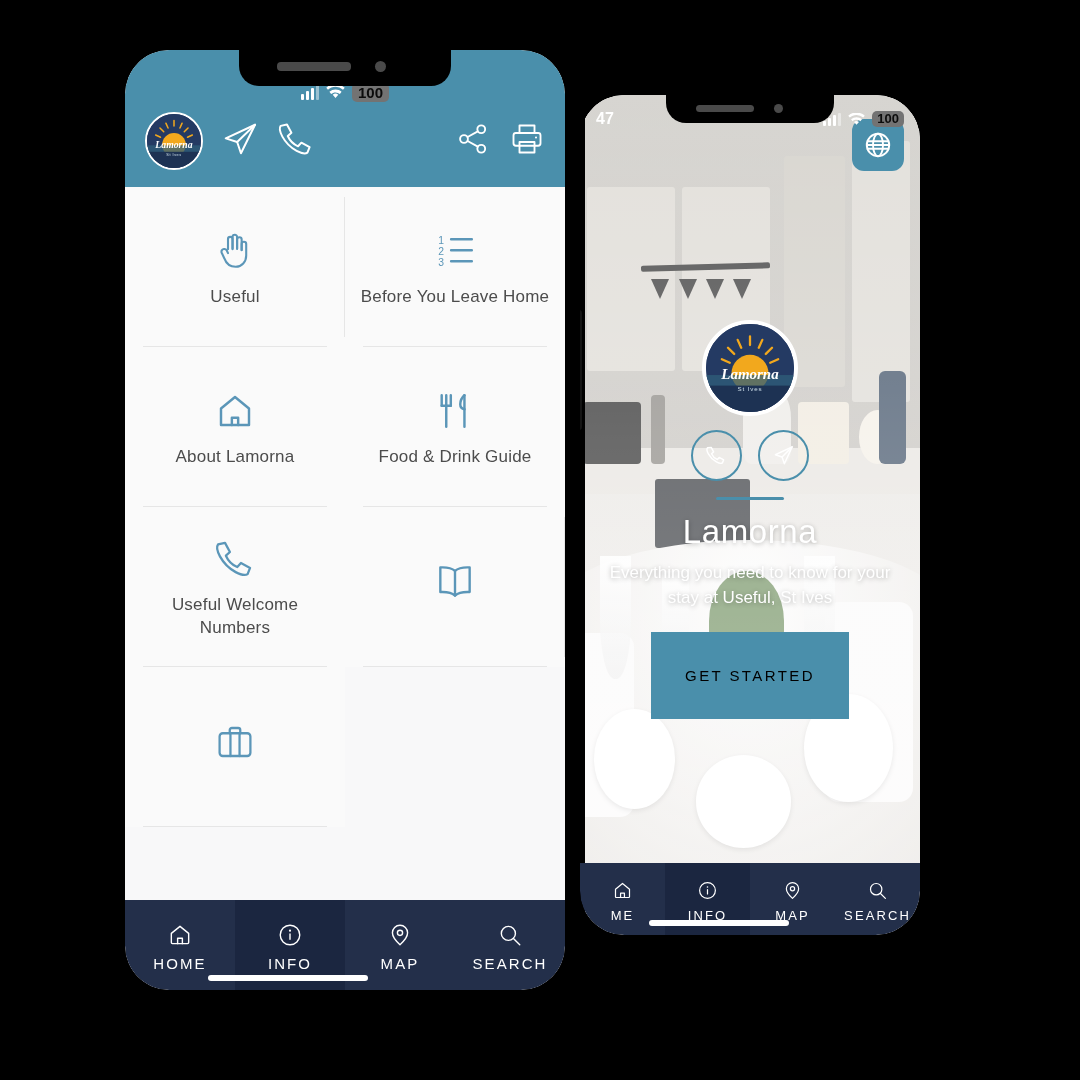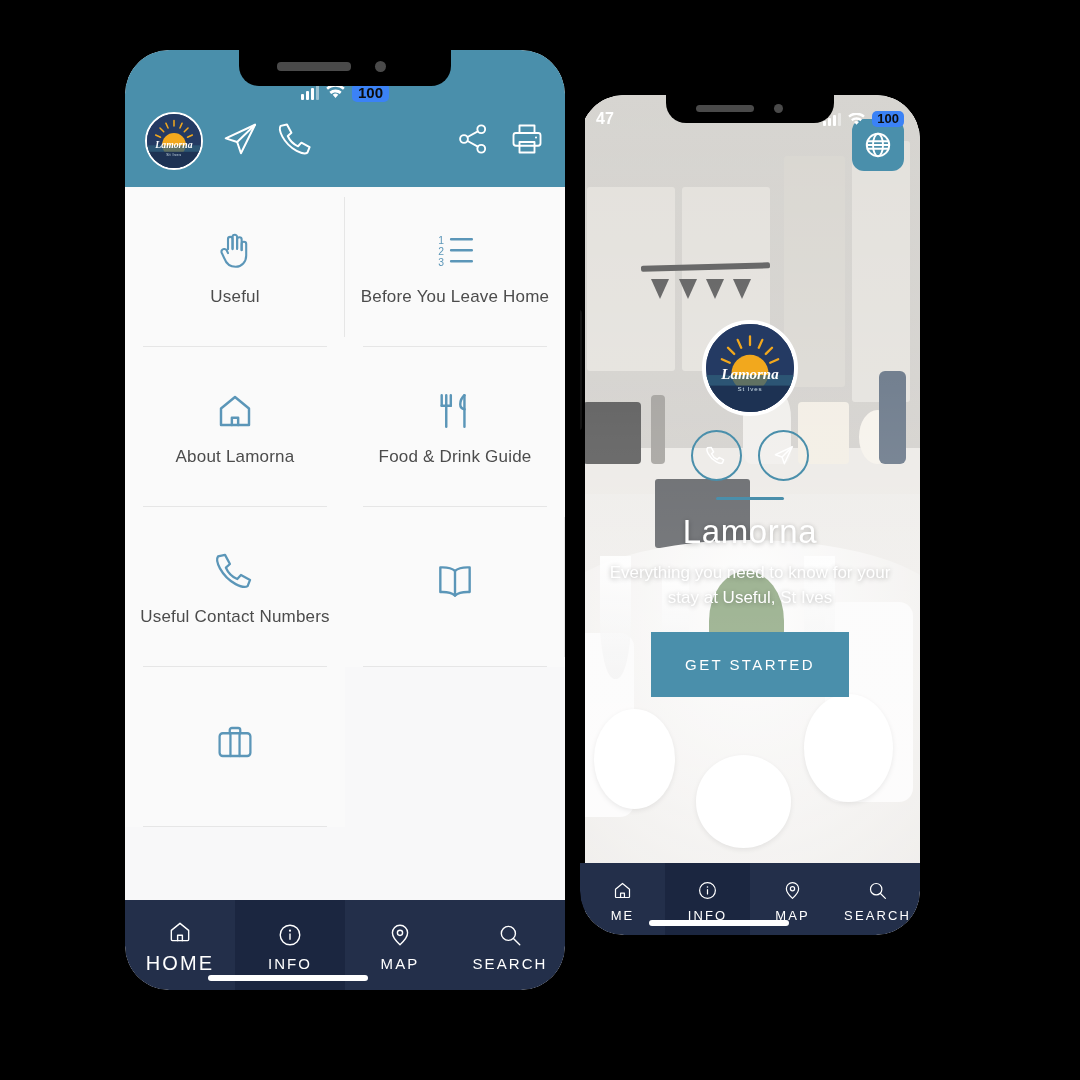--- a/index.html
+++ b/index.html
@@ -15,21 +15,21 @@
   .camera{position:absolute;background:#4a4a4a;border-radius:50%;}
   .sidebtn{position:absolute;background:#141414;border-radius:3px;z-index:60;}
 
   
   .statusbar{position:absolute;top:0;left:0;right:0;display:flex;align-items:center;
              justify-content:space-between;z-index:35;color:#fff;font-weight:bold;}
   .st-time{letter-spacing:.2px;}
   .st-right{display:flex;align-items:center;gap:7px;}
   .bars{display:flex;align-items:flex-end;gap:2px;}
   .bars i{display:block;width:3px;background:#fff;border-radius:1px;}
-  .bat{background:#3b82f6;color:#0c0c0c;border-radius:5px;padding:1px 5px;
+  .bat{background:#737373;color:#0c0c0c;border-radius:5px;padding:1px 5px;
        font-size:13px;font-weight:bold;line-height:1.15;}
 
   
   .p1-header{position:absolute;left:0;right:0;background:#4a8fab;z-index:30;}
   .hdr-row{position:absolute;left:0;right:0;bottom:0;display:flex;align-items:center;
            padding:0 20px;box-sizing:border-box;}
   .hdr-left{display:flex;align-items:center;gap:18px;}
   .hdr-right{margin-left:auto;display:flex;align-items:center;gap:18px;}
 
   .logo{width:54px;height:54px;border-radius:50%;border:2.5px solid #fff;
@@ -89,21 +89,21 @@
   .hero-logo{width:88px;height:88px;border-radius:50%;border:4px solid #fff;background:#243a63;overflow:hidden;}
   .hero-logo svg{display:block;width:100%;height:100%;}
   .hero-acts{display:flex;gap:16px;margin-top:14px;}
   .acircle{width:47px;height:47px;border-radius:50%;border:2px solid #4a8fab;
            display:flex;align-items:center;justify-content:center;color:#fff;}
   .hero-rule{width:68px;height:3px;background:#4a8fab;margin-top:16px;border-radius:2px;}
   .hero-title{margin-top:13px;color:#fff;font-size:33px;letter-spacing:.6px;
               text-shadow:0 1px 5px rgba(0,0,0,.28);}
   .hero-sub{margin-top:10px;color:#fff;font-size:17px;line-height:1.45;text-align:center;
             width:84%;text-shadow:0 1px 5px rgba(0,0,0,.3);}
-  .cta{margin-top:22px;background:#4a8fab;color:#ffffff;border:0;padding:24px 34px;
+  .cta{margin-top:22px;background:#4a8fab;color:#000000;border:0;padding:35px 34px;
        font-size:15px;letter-spacing:2.4px;font-family:inherit;cursor:pointer;}
 </style>
 </head>
 <body>
 
 <div class="stage">
 
   <div class="phone" id="phoneR" style="left:580px;top:95px;width:340px;height:840px;">
     <div class="sidebtn" style="left:-4px;top:215px;width:6px;height:120px;"></div>
     <div class="screen">
@@ -358,21 +358,21 @@
             <div class="cell-lb">Food &amp; Drink Guide</div>
           </div>
 
 
           <div class="cell">
             <div class="cell-ic">
               <svg width="42" height="42" viewBox="0 0 24 24" fill="none" stroke="currentColor" stroke-width="1.3" stroke-linecap="round" stroke-linejoin="round">
                 <path d="M6.3 2.8 9.1 8 6.8 10.1a12.6 12.6 0 0 0 6.5 6.5l2.1-2.3 5.2 2.8-1.4 3.5c-1.2.9-3.6.6-6.8-1.1A22.5 22.5 0 0 1 3.4 10.5C1.7 7.3 1.4 4.9 2.3 3.7z"></path>
               </svg>
             </div>
-            <div class="cell-lb">Useful Contact Numbers</div>
+            <div class="cell-lb">Useful Welcome Numbers</div>
           </div>
 
           <div class="cell col-l">
             <div class="cell-ic">
               <svg width="44" height="44" viewBox="0 0 24 24" fill="none" stroke="currentColor" stroke-width="1.3" stroke-linecap="round" stroke-linejoin="round">
                 <path d="M12 6.5C10.3 5 7.8 4.4 4 4.6V18c3.8-.2 6.3.4 8 1.9 1.7-1.5 4.2-2.1 8-1.9V4.6c-3.8-.2-6.3.4-8 1.9z"></path>
                 <path d="M12 6.5v13.4"></path>
               </svg>
             </div>
             <div class="cell-lb"></div>
@@ -414,21 +414,21 @@
       </div>
 
       <div class="tabbar" style="height:90px;">
         <div class="tab">
           <div class="tab-ic">
             <svg width="26" height="26" viewBox="0 0 24 24" fill="none" stroke="#fff" stroke-width="1.3" stroke-linecap="round" stroke-linejoin="round">
               <path d="M4 10.5 12 4l8 6.5V19a1 1 0 0 1-1 1H5a1 1 0 0 1-1-1z"></path>
                 <path d="M9.8 20v-5h4.4v5"></path>
             </svg>
           </div>
-          <div class="tab-lb" style="font-size:20px;">HOME</div>
+          <div class="tab-lb" style="font-size:15px;">HOME</div>
         </div>
         <div class="tab active">
           <div class="tab-ic">
             <svg width="26" height="26" viewBox="0 0 24 24" fill="none" stroke="#fff" stroke-width="1.3" stroke-linecap="round">
               <circle cx="12" cy="12" r="9"></circle>
                 <path d="M12 11v5"></path>
                 <circle cx="12" cy="8" r="1" fill="#fff" stroke="none"></circle>
             </svg>
           </div>
           <div class="tab-lb" style="font-size:15px;">INFO</div>

